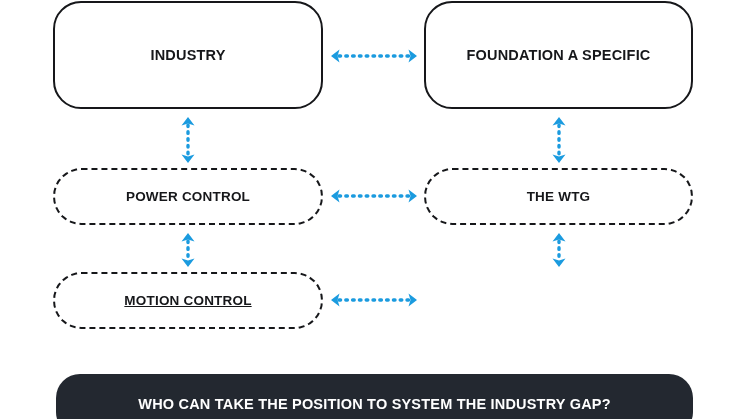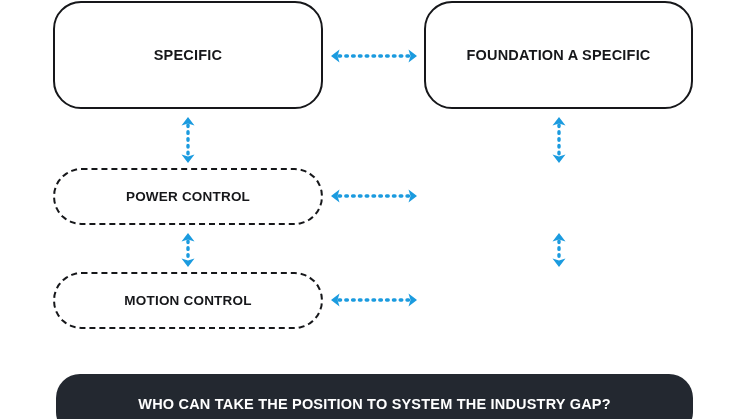--- a/index.html
+++ b/index.html
@@ -43,21 +43,21 @@
     border-radius: 30px;
     font-size: 13.5px;
   }
 
   
   .col-left  { left: 53px;  width: 270px; }
   .col-right { left: 424px; width: 269px; }
 
   .row-1 { top: 1px;   height: 108px; }
   .row-2 { top: 168px; height: 57px;  }
-  .row-3 { top: 272px; height: 57px;  }
+  .row-3 { top: 272px; height: 57px; text-decoration: underline;  }
 
   .node .label { display: block; }
 
   
   .conn {
     position: absolute;
     overflow: visible;
   }
   .conn svg { display: block; overflow: visible; }
 
@@ -80,33 +80,36 @@
     letter-spacing: 0.2px;
     padding-bottom: 2px;
   }
 </style>
 </head>
 <body>
 
 <div id="canvas">
 
   <div class="node solid col-left row-1">
-    <span class="label">SPECIFIC</span>
+    <span class="label">INDUSTRY</span>
   </div>
 
   <div class="node solid col-right row-1">
     <div>
       <span class="label">FOUNDATION A SPECIFIC</span>
     </div>
   </div>
 
   <div class="node dashed col-left row-2">
     <span class="label">POWER CONTROL</span>
   </div>
 
+  <div class="node dashed col-right row-2">
+    <span class="label">THE WTG</span>
+  </div>
 
   <div class="node dashed col-left row-3">
     <span class="label">MOTION CONTROL</span>
   </div>
 
 
   <div class="conn" style="left:329px; top:46px; width:90px; height:20px;">
     <svg width="90" height="20" viewBox="0 0 90 20">
       <line x1="10" y1="10" x2="80" y2="10" stroke="#1b9bdf" stroke-width="3.4" stroke-dasharray="1.6 5.2" stroke-linecap="round"></line>
       <path d="M10.5,3.5 L2,10 L10.5,16.5 L8.5,10 Z" fill="#1b9bdf"></path>

